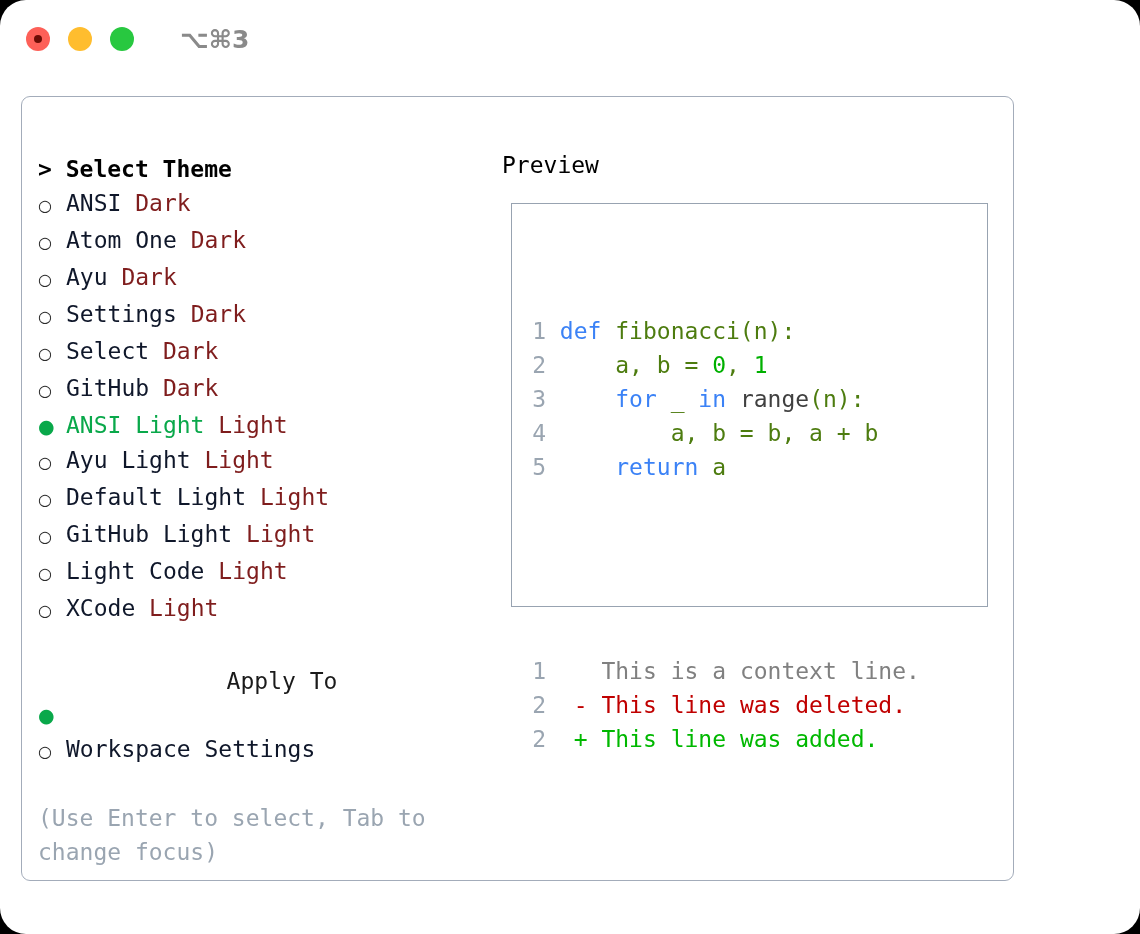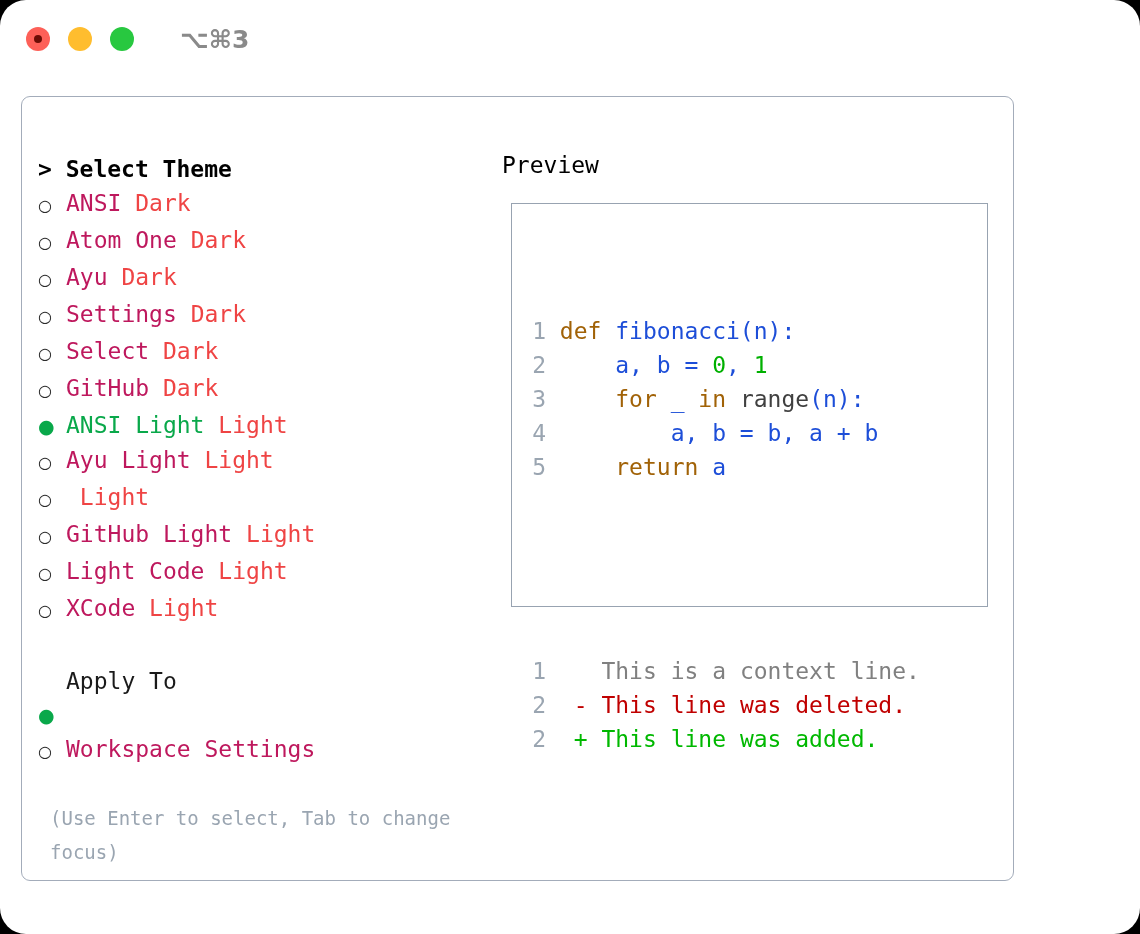--- a/index.html
+++ b/index.html
@@ -103,53 +103,53 @@
     color: #000000;
     line-height: 34px;
     white-space: pre;
   }
   .section-label {
     font-size: 23px;
     color: #1a1a1a;
     line-height: 34px;
     padding-left: 28px;
     white-space: pre;
+    text-align: center;
   }
 
   .row {
     display: flex;
     align-items: baseline;
     line-height: 34px;
     font-size: 23px;
     white-space: pre;
   }
   .bullet {
     width: 28px;
     flex: 0 0 28px;
     color: #2a2a2a;
     font-family: "DejaVu Sans", "Liberation Sans", sans-serif;
     font-size: 16px;
   }
   .bullet.filled {
     color: #09a84a;
     font-size: 19px;
   }
-  .row-name  { color: #be185d; }
+  .row-name  { color: #0f172a; }
   .row-name.selected { color: #09a84a; }
-  .row-tag   { color: #ef4444; }
+  .row-tag   { color: #7f1d1d; }
 
   .spacer-1 { height: 36px; }
   .spacer-2 { height: 32px; }
 
   .hint {
-    font-size: 19px;
+    font-size: 23px;
     color: #9aa5b1;
     line-height: 34px;
     width: 410px;
-    margin-left: 12px;
   }
 
   
   .preview-title {
     position: absolute;
     left: 0;
     top: 55px;
     font-size: 23px;
     color: #000000;
     white-space: pre;
@@ -172,24 +172,24 @@
     line-height: 34px;
     white-space: pre;
   }
   .code-line { white-space: pre; }
   .ln {
     color: #9aa5b1;
     display: inline-block;
     width: 14px;
     text-align: right;
   }
-  .kw   { color: #a16207; }
+  .kw   { color: #3b82f6; }
   .bi   { color: #404040; }
   .num  { color: #00b000; }
-  .plain{ color: #1d4ed8; margin-top: 28px; }
+  .plain{ color: #4d7c0f; margin-top: 28px; }
   .ctx  { color: #808080; }
   .del  { color: #c00000; }
   .add  { color: #00b800; }
   .blank-line { height: 34px; }
 </style>
 </head>
 <body>
 
 <div class="page">
 
@@ -213,21 +213,21 @@
 
           <div id="theme-list">
               <div class="row"><span class="bullet">○</span><span class="row-name">ANSI</span><span class="row-tag"> </span><span class="row-tag">Dark</span></div>
               <div class="row"><span class="bullet">○</span><span class="row-name">Atom One</span><span class="row-tag"> </span><span class="row-tag">Dark</span></div>
               <div class="row"><span class="bullet">○</span><span class="row-name">Ayu</span><span class="row-tag"> </span><span class="row-tag">Dark</span></div>
               <div class="row"><span class="bullet">○</span><span class="row-name">Settings</span><span class="row-tag"> </span><span class="row-tag">Dark</span></div>
               <div class="row"><span class="bullet">○</span><span class="row-name">Select</span><span class="row-tag"> </span><span class="row-tag">Dark</span></div>
               <div class="row"><span class="bullet">○</span><span class="row-name">GitHub</span><span class="row-tag"> </span><span class="row-tag">Dark</span></div>
               <div class="row"><span class="bullet filled">●</span><span class="row-name selected">ANSI Light</span><span class="row-tag"> </span><span class="row-tag">Light</span></div>
               <div class="row"><span class="bullet">○</span><span class="row-name">Ayu Light</span><span class="row-tag"> </span><span class="row-tag">Light</span></div>
-              <div class="row"><span class="bullet">○</span><span class="row-tag"> </span><span class="row-tag">Light</span></div>
+              <div class="row"><span class="bullet">○</span><span class="row-name">Default Light</span><span class="row-tag"> </span><span class="row-tag">Light</span></div>
               <div class="row"><span class="bullet">○</span><span class="row-name">GitHub Light</span><span class="row-tag"> </span><span class="row-tag">Light</span></div>
               <div class="row"><span class="bullet">○</span><span class="row-name">Light Code</span><span class="row-tag"> </span><span class="row-tag">Light</span></div>
               <div class="row"><span class="bullet">○</span><span class="row-name">XCode</span><span class="row-tag"> </span><span class="row-tag">Light</span></div>
             </div>
 
           <div class="spacer-1"></div>
 
           <div class="section-label">Apply To</div>
 
           <div id="apply-list">

